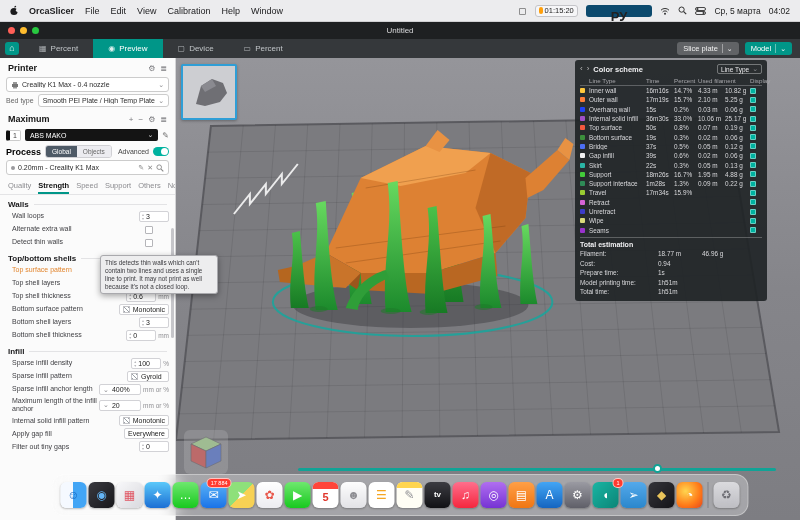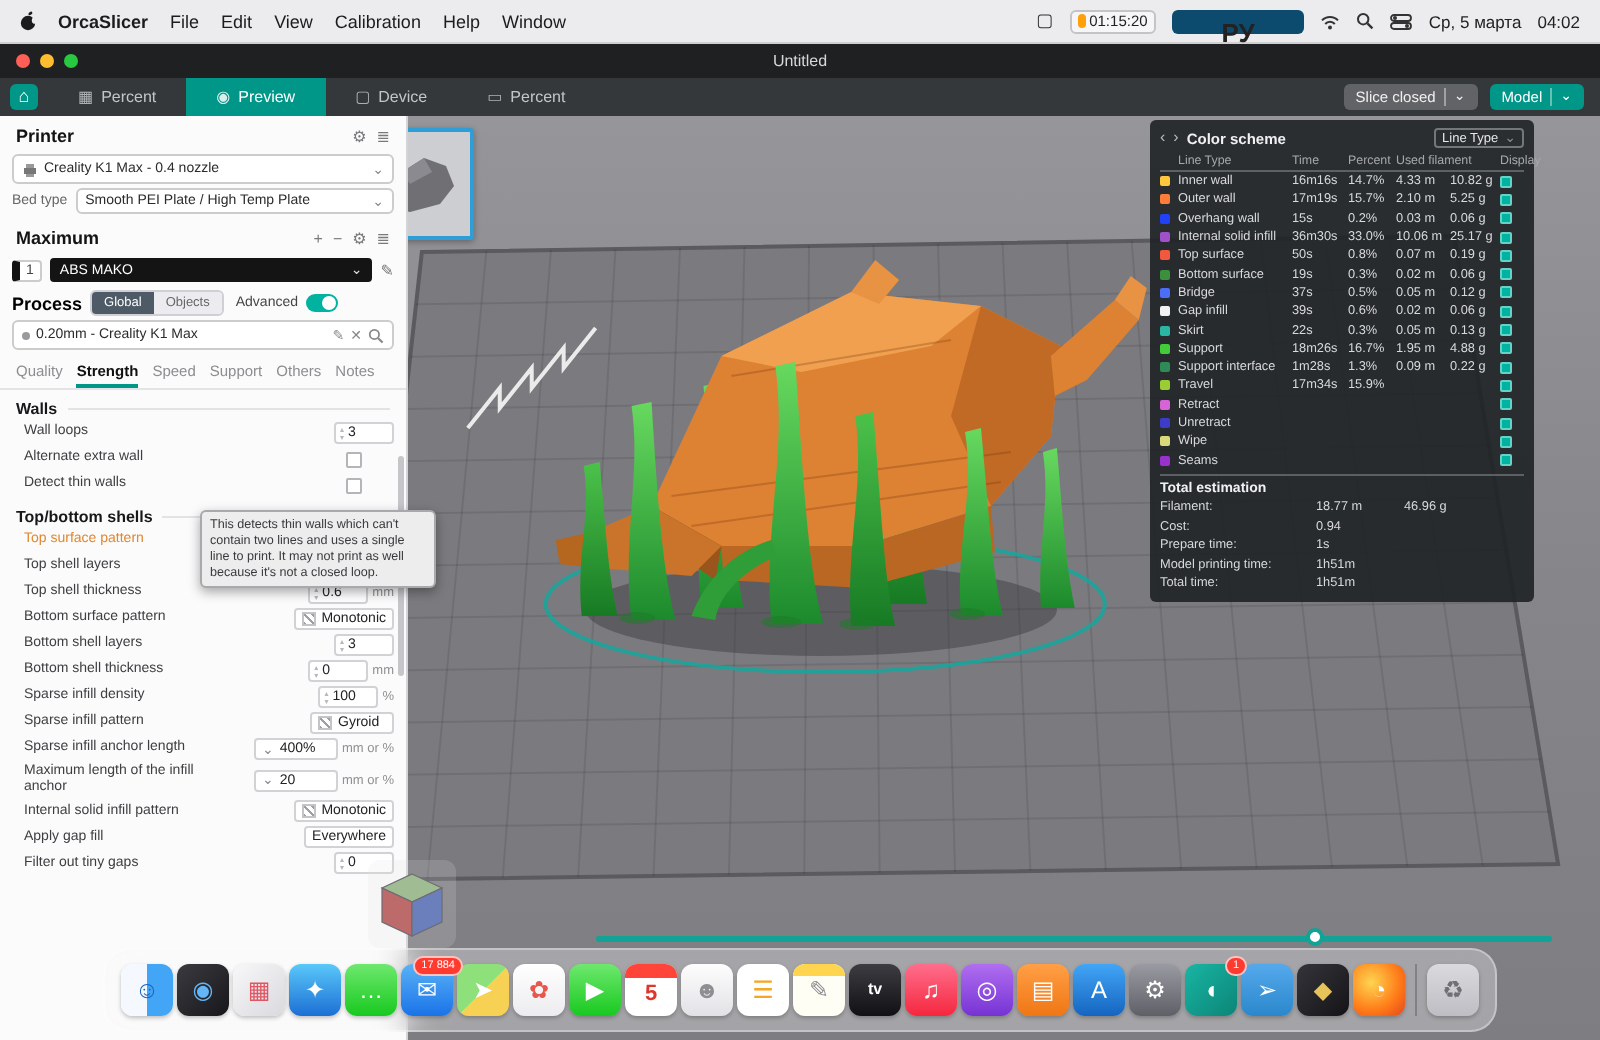--- a/index.html
+++ b/index.html
@@ -39,21 +39,21 @@
 .btn{display:inline-flex;align-items:center;gap:4px;height:13px;border-radius:3px;padding:0 6px;font-size:7.5px}
 .btn .sep{width:1px;height:9px;background:rgba(255,255,255,.4)}
 .btn .car{font-size:7px;line-height:6px;color:inherit}
 .btn.slice{background:rgba(255,255,255,.22);color:#f0f0f0}
 .btn.print{background:#009688;color:#fff}
 
 
 .main{position:relative;height:462px;background:#88888c}
 
 
-.sidebar{position:absolute;left:0;top:0;width:204px;height:100%;background:#fbfbfb;border-right:1px solid #d4d4d6;z-index:3;overflow:hidden}
+.sidebar{position:absolute;left:0;top:0;width:176px;height:100%;background:#fbfbfb;border-right:1px solid #d4d4d6;z-index:3;overflow:hidden}
 .shead{display:flex;align-items:center;justify-content:space-between;padding:5px 8px 2px;font-size:9px;color:#141414;font-weight:bold}
 .sh-ics{display:flex;gap:5px;color:#7a7a7e;font-size:8px;font-weight:normal}
 .combo{display:flex;align-items:center;gap:3px;height:15px;margin:2px 6px;border:1px solid #ccc;border-radius:3px;background:#fff;padding:0 4px;font-size:7px;color:#2b2b2b}
 .combo-txt{flex:1;white-space:nowrap;overflow:hidden}
 .car{color:#8a8a8e;font-size:7px}
 .bedrow{display:flex;align-items:center;gap:4px;margin:2px 6px;font-size:7px;color:#666}
 .bedrow .combo{flex:1;margin:0;height:13px}
 .filrow{display:flex;align-items:center;gap:4px;margin:3px 6px}
 .fil-idx{font-size:7px;color:#444;border:1px solid #ccc;border-left:4px solid #111;padding:1px 3px;border-radius:2px;background:#fff}
 .fil-pill{flex:1;display:flex;align-items:center;justify-content:space-between;background:#141414;color:#fff;font-size:7px;padding:2px 5px;border-radius:2px}
@@ -222,21 +222,21 @@
           <span class="tab-ic">▢</span>
           <span>Device</span>
         </div>
         <div class="tab">
           <span class="tab-ic">▭</span>
           <span>Percent</span>
         </div>
       </div>
     <div class="tb-right">
       <span class="btn slice">
-          <b>Slice closed</b>
+          <b>Slice plate</b>
           <i class="sep"></i>
           <u class="car">⌄</u>
         </span>
       <span class="btn print">
           <b>Model</b>
           <i class="sep"></i>
           <u class="car">⌄</u>
         </span>
     </div>
   </div>
@@ -392,20 +392,24 @@
           </div>
           <div class="prow">
             <span class="plabel">Bottom shell thickness</span>
             <span class="pctrls">
               <span class="spin">
                 <span class="spin-ar">▴<br>▾</span>
                 <span class="spin-val">0</span>
               </span>
               <span class="unit">mm</span>
             </span>
+          </div>
+          <div class="sec-head">
+            <span class="sec-title">Infill</span>
+            <span class="sec-line"></span>
           </div>
           <div class="prow">
             <span class="plabel">Sparse infill density</span>
             <span class="pctrls">
               <span class="spin">
                 <span class="spin-ar">▴<br>▾</span>
                 <span class="spin-val">100</span>
               </span>
               <span class="unit">%</span>
             </span>

